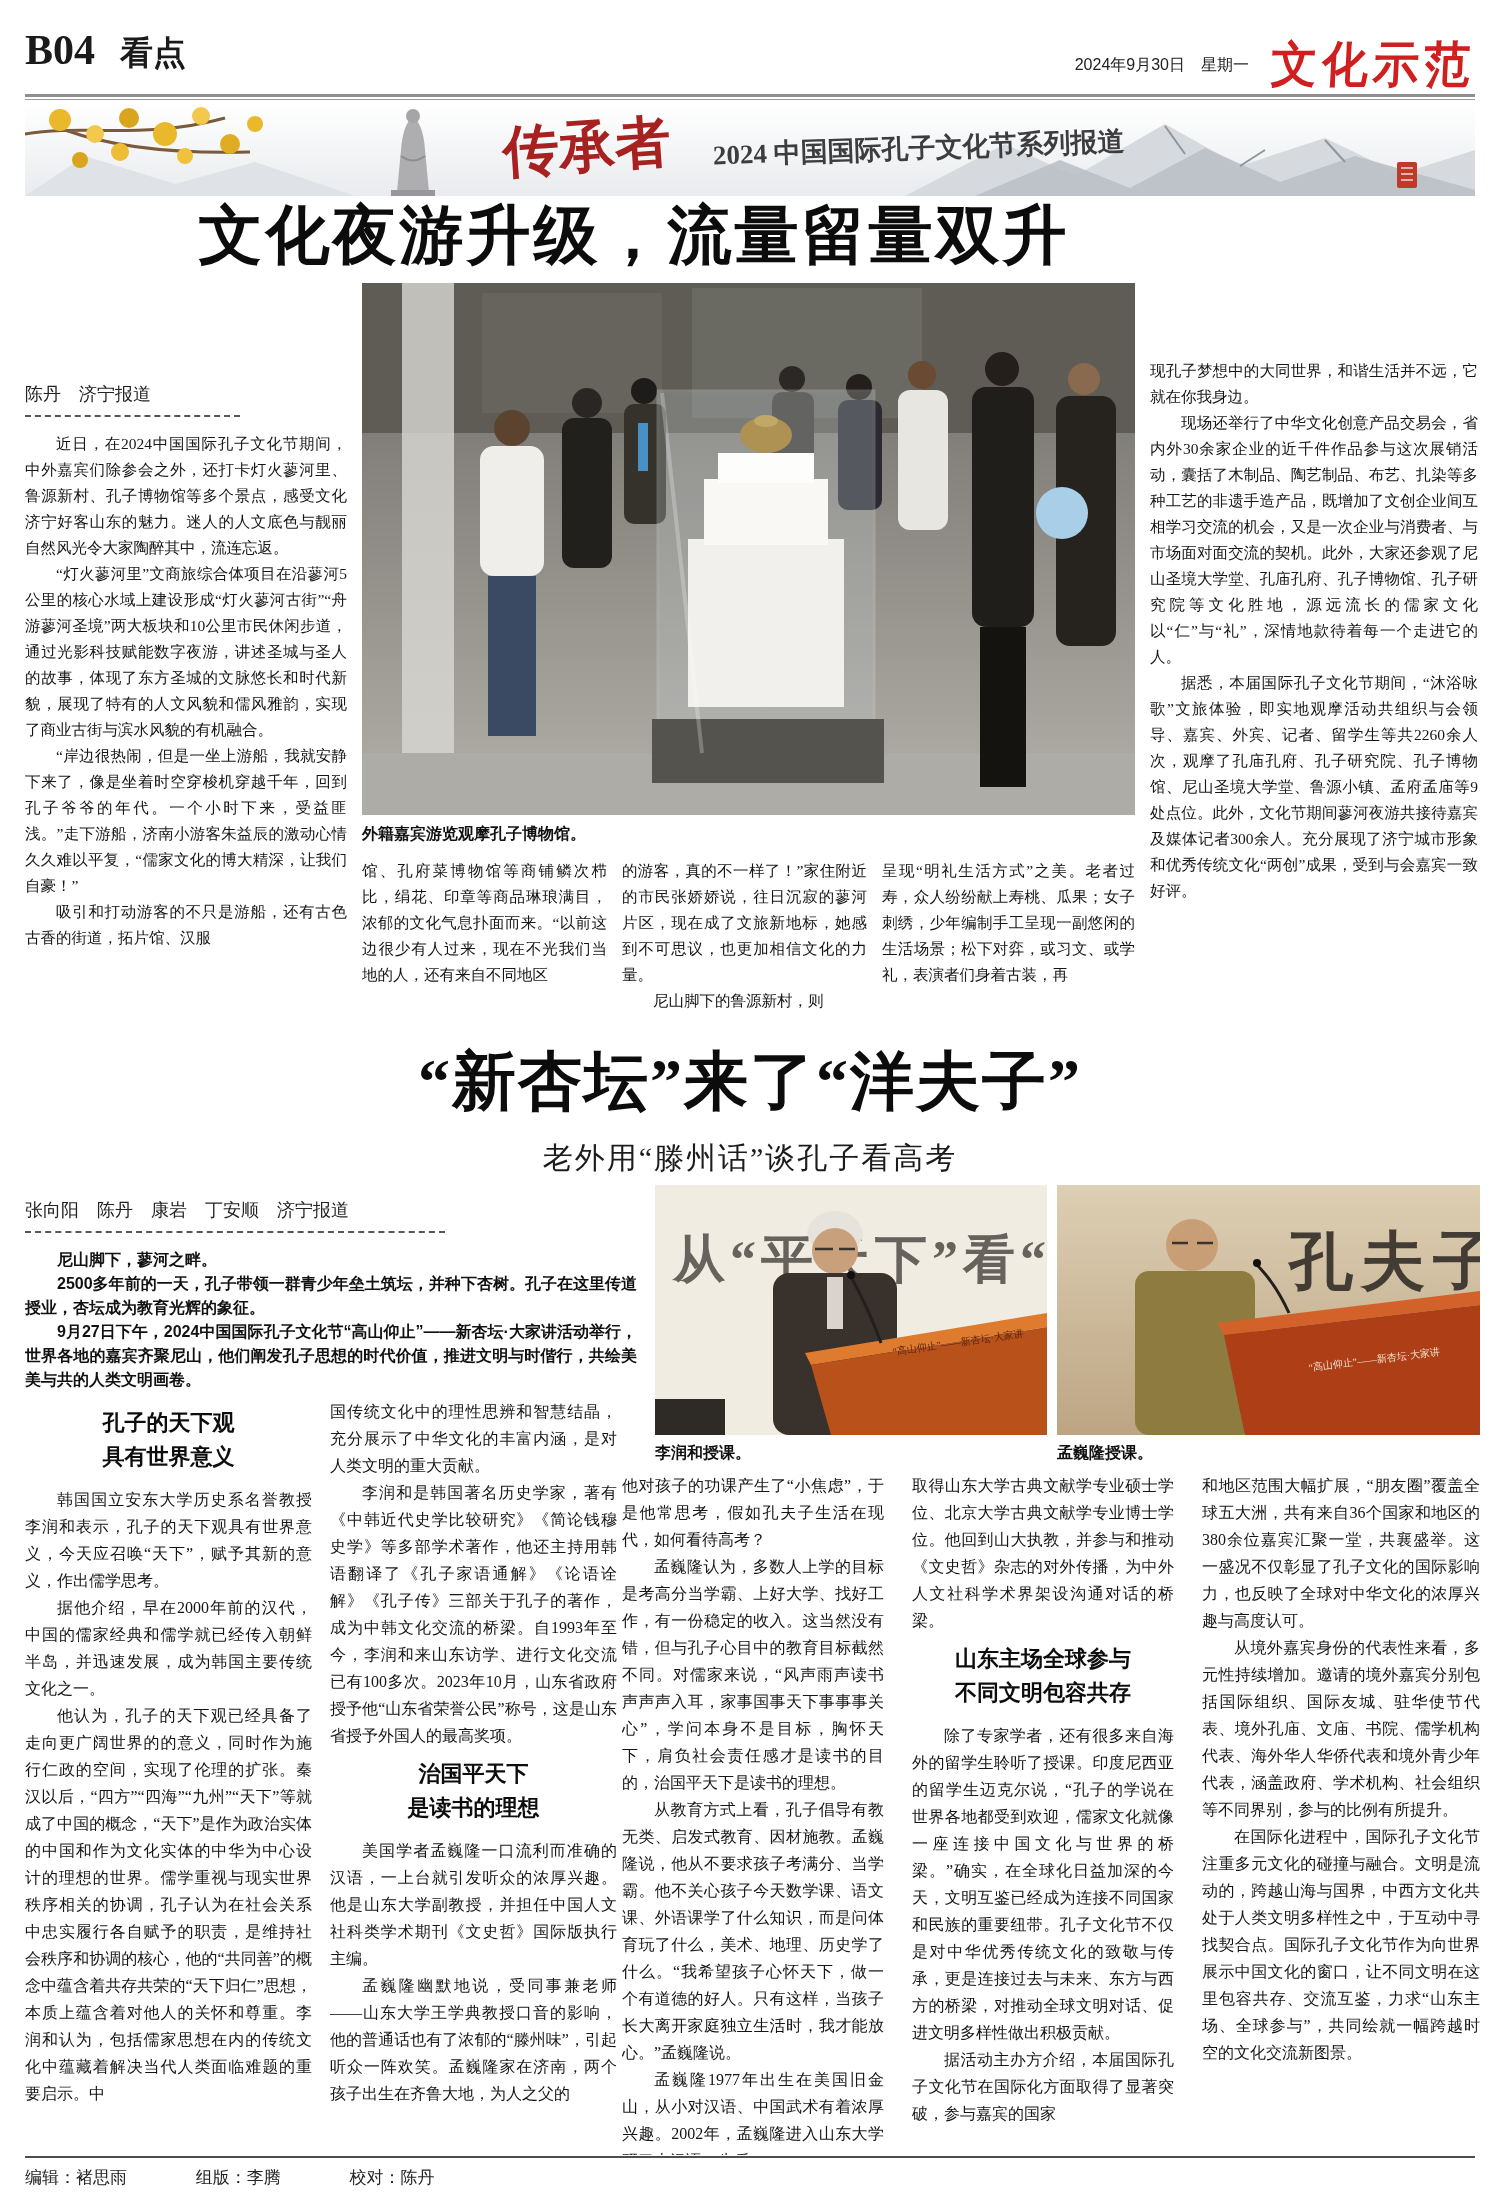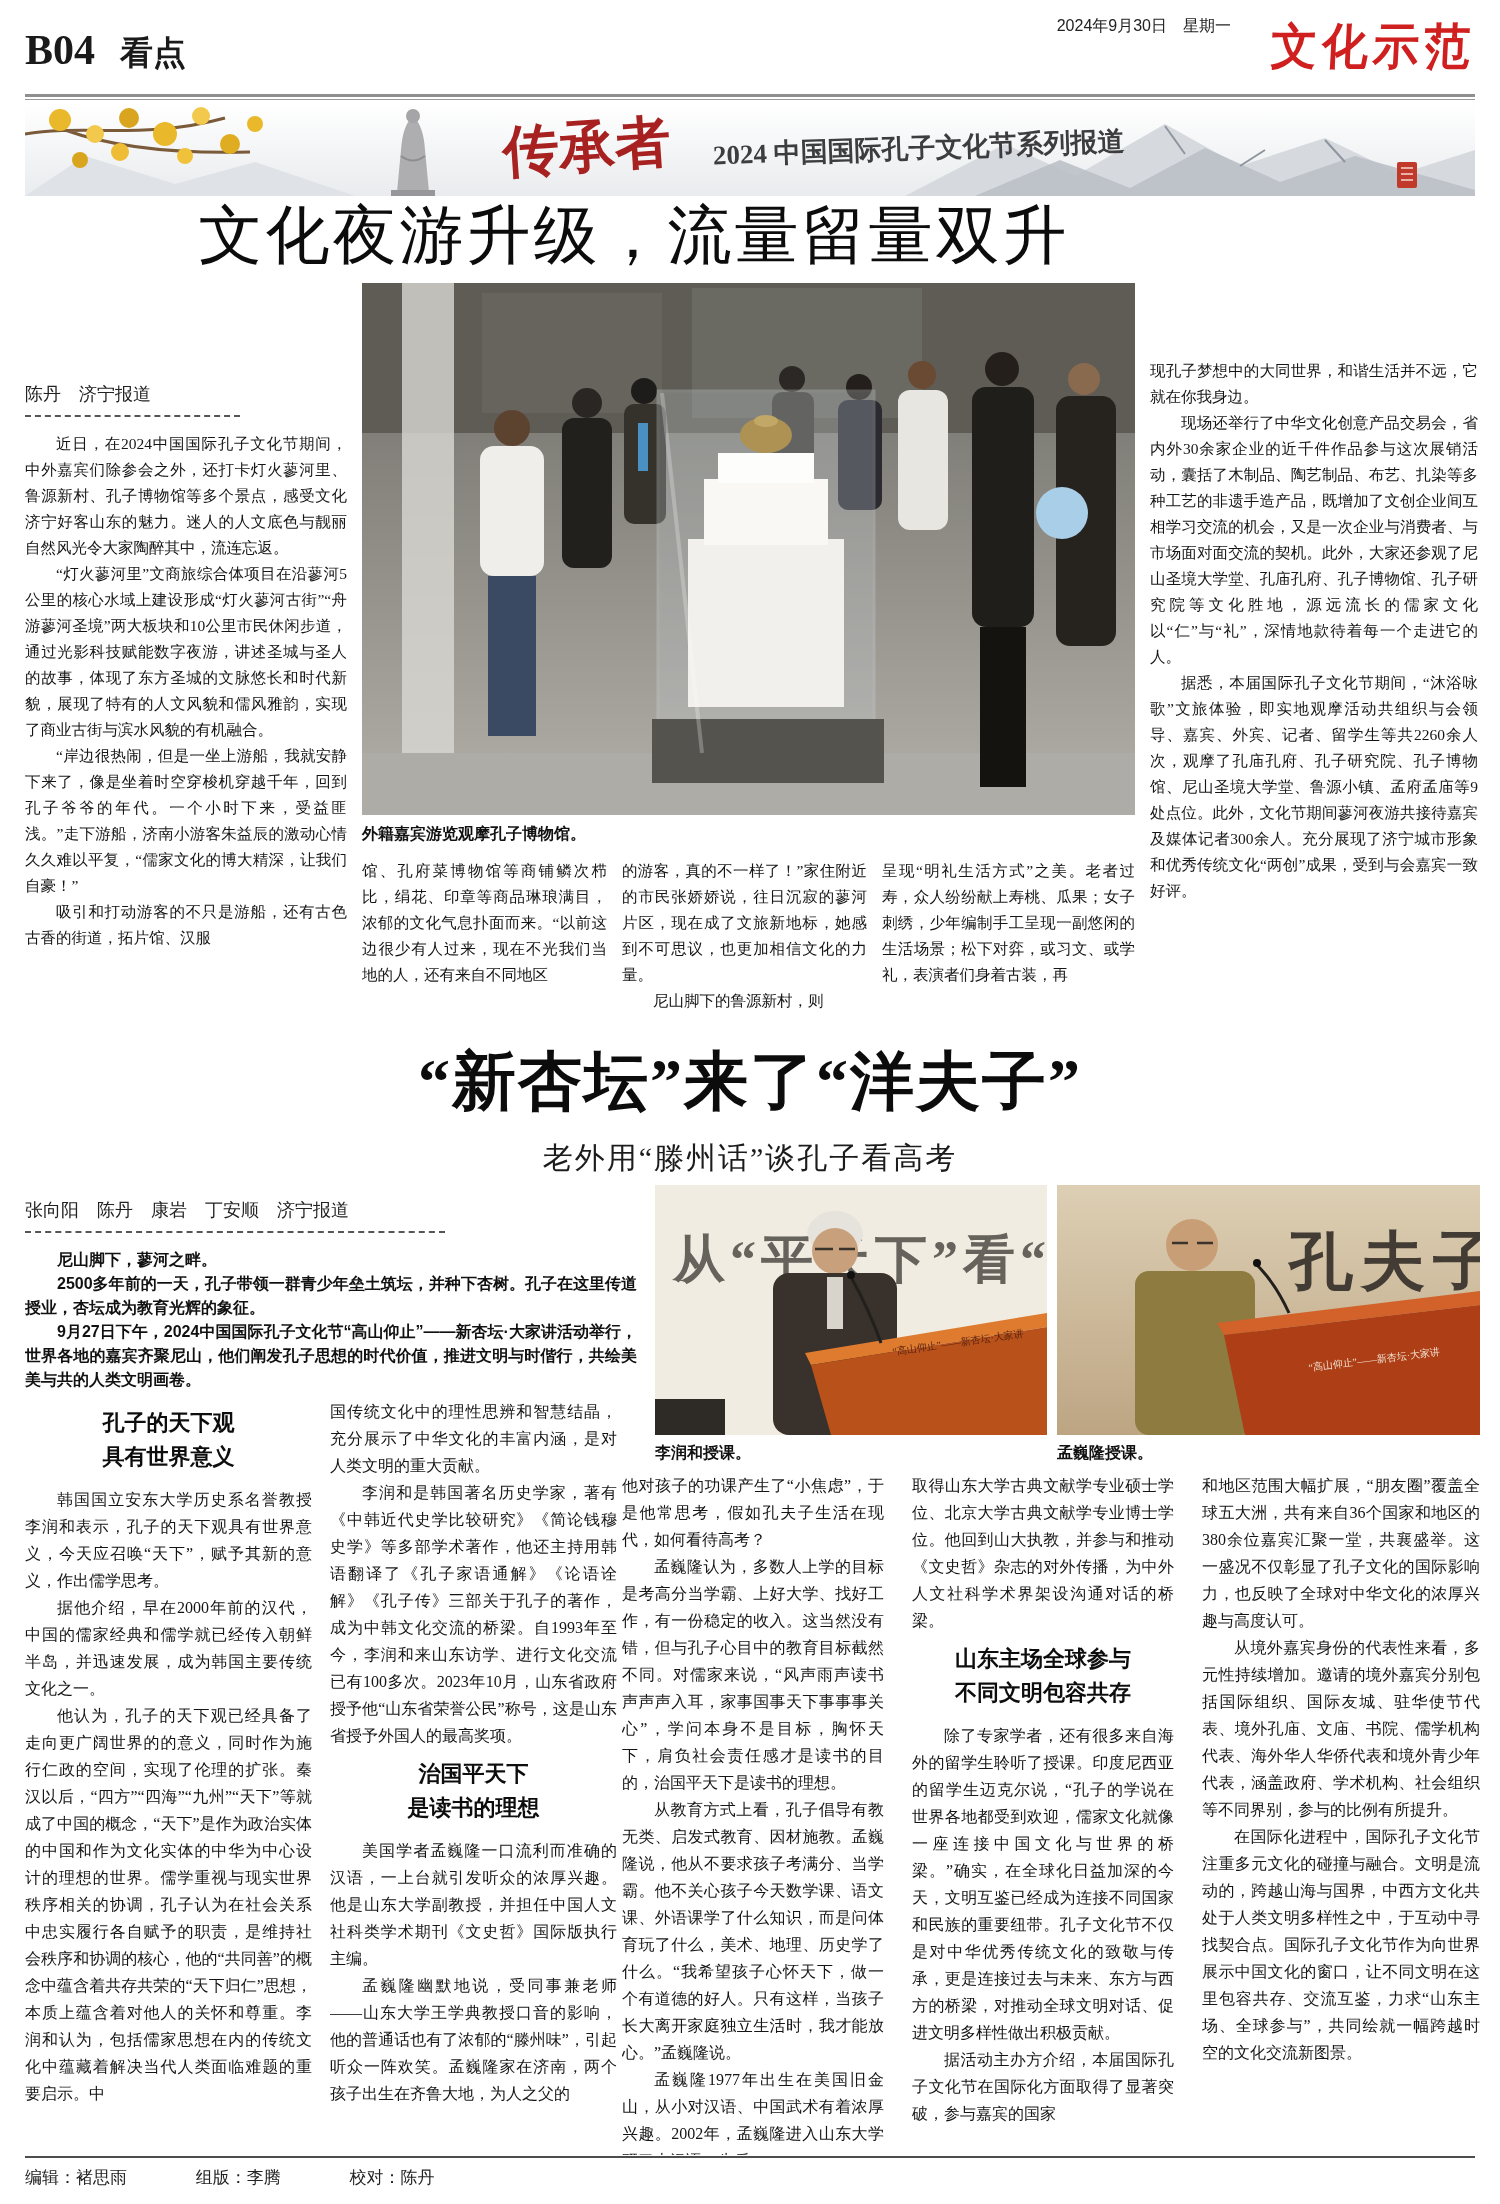--- a/index.html
+++ b/index.html
@@ -4,28 +4,28 @@
 <style>
   *{margin:0;padding:0;box-sizing:border-box}
   html,body{background:#e8e8e6}
   .page{position:relative;width:1500px;height:2204px;margin:0 auto;background:#ffffff;
         font-family:"Liberation Serif","DejaVu Serif",serif;color:#111;overflow:hidden}
   .abs{position:absolute}
   
   .hdr-left{left:25px;top:26px;display:flex;align-items:baseline;gap:25px}
   .edition{font-size:42px;font-weight:900;font-family:"Liberation Serif",serif;color:#1a1a1a}
   .section-name{font-size:33px;font-weight:700;font-family:"Liberation Sans",sans-serif;color:#1a1a1a}
-  .hdr-right{right:25px;top:16px;display:flex;gap:40px}
+  .hdr-right{right:25px;top:34px;display:flex;align-items:center;gap:22px}
   .dateline{font-size:16px;color:#222;font-family:"Liberation Sans",sans-serif}
   .masthead{font-size:46px;font-weight:900;color:#cf1f1f;letter-spacing:5px;
             transform:skewX(-3deg) scaleY(1.06);font-family:"Liberation Serif",serif}
   .hdr-rule{left:25px;width:1450px;top:94px;height:6px;border-top:3px solid #8f8f8f;border-bottom:1px solid #9a9a9a}
   
   .a1-headline{left:0;width:1268px;top:200px;text-align:center;font-size:64px;line-height:72px;
-               font-weight:400;letter-spacing:3px;color:#0c0c0c}
+               font-weight:700;letter-spacing:3px;color:#0c0c0c}
   .a1-subhead{left:0;width:1500px;top:292px;text-align:center;font-size:30px;letter-spacing:3px;color:#1c1c1c}
   .a2-headline{left:0;width:1500px;top:1046px;text-align:center;font-size:64px;line-height:72px;
                font-weight:700;letter-spacing:2px;color:#0c0c0c}
   .a2-subhead{left:0;width:1500px;top:1138px;text-align:center;font-size:30px;letter-spacing:2px;color:#1c1c1c}
   
   .byline{font-size:18px;color:#222;font-family:"Liberation Sans",sans-serif}
   .dash-rule{border:none;border-top:2px dashed #555;margin-top:9px}
   
   p{text-indent:2em;text-align:justify}
   p.cont{text-indent:0}

